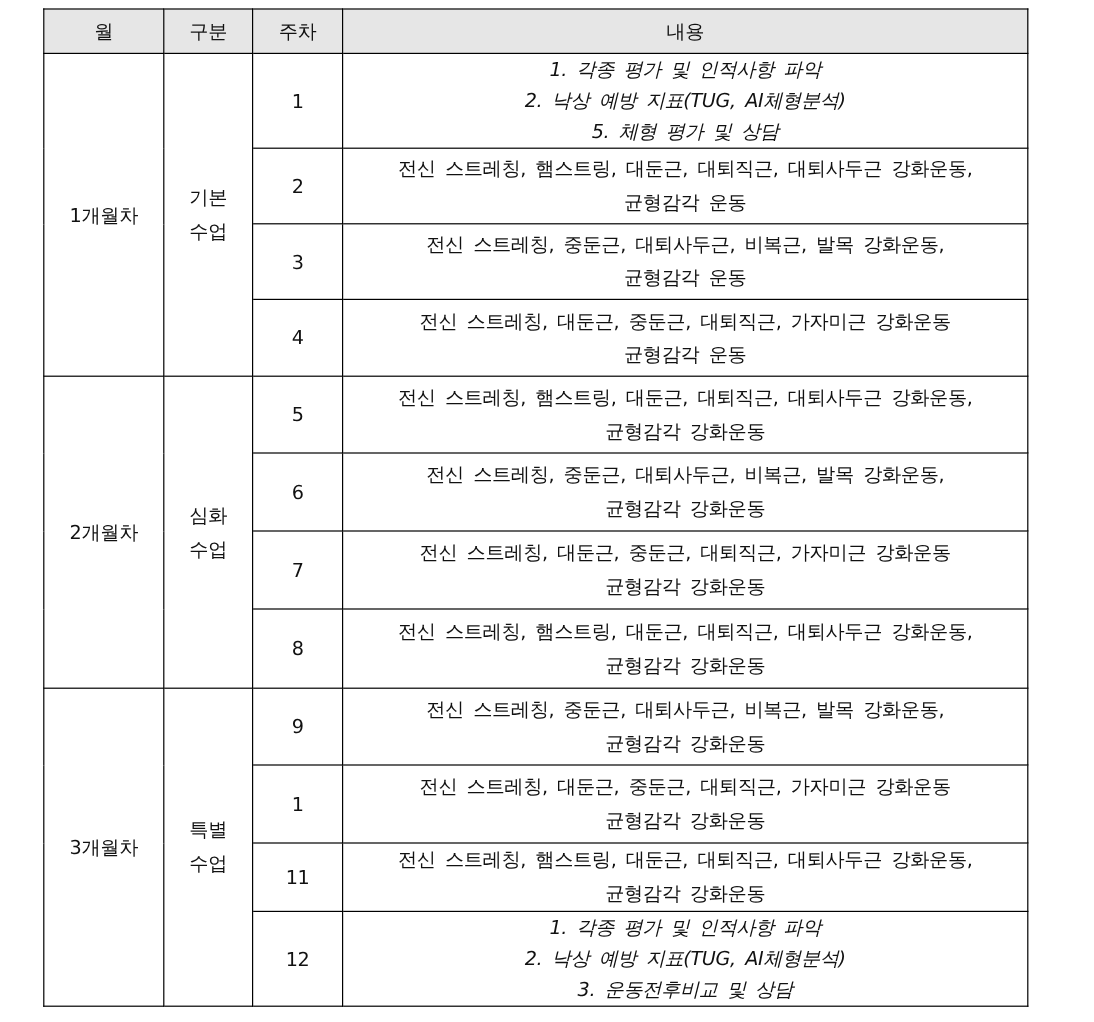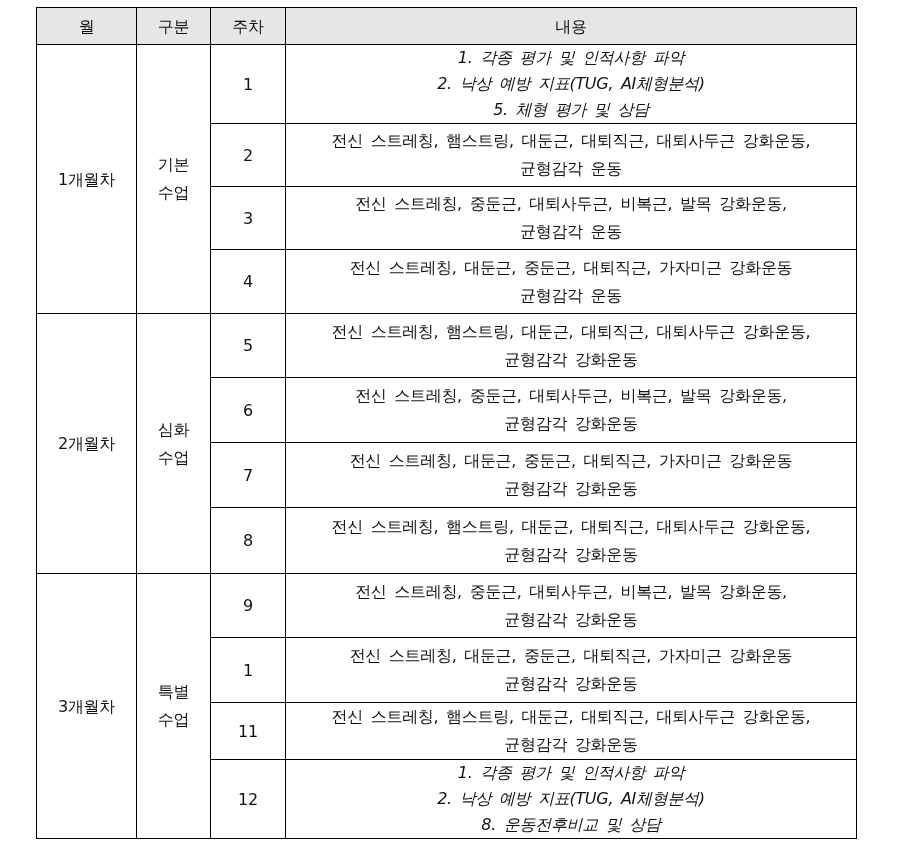--- a/index.html
+++ b/index.html
@@ -133,17 +133,17 @@
       <td class="content">
         <span class="line">전신 스트레칭, 햄스트링, 대둔근, 대퇴직근, 대퇴사두근 강화운동,</span>
         <span class="line">균형감각 강화운동</span>
       </td>
     </tr>
     <tr style="height:78px">
       <td>12</td>
       <td class="content three">
         <span class="line">1. 각종 평가 및 인적사항 파악</span>
         <span class="line">2. 낙상 예방 지표(TUG, AI체형분석)</span>
-        <span class="line">8. 운동전후비교 및 상담</span>
+        <span class="line">3. 운동전후비교 및 상담</span>
       </td>
     </tr>
   </tbody>
 </table>
 
 </body></html>

